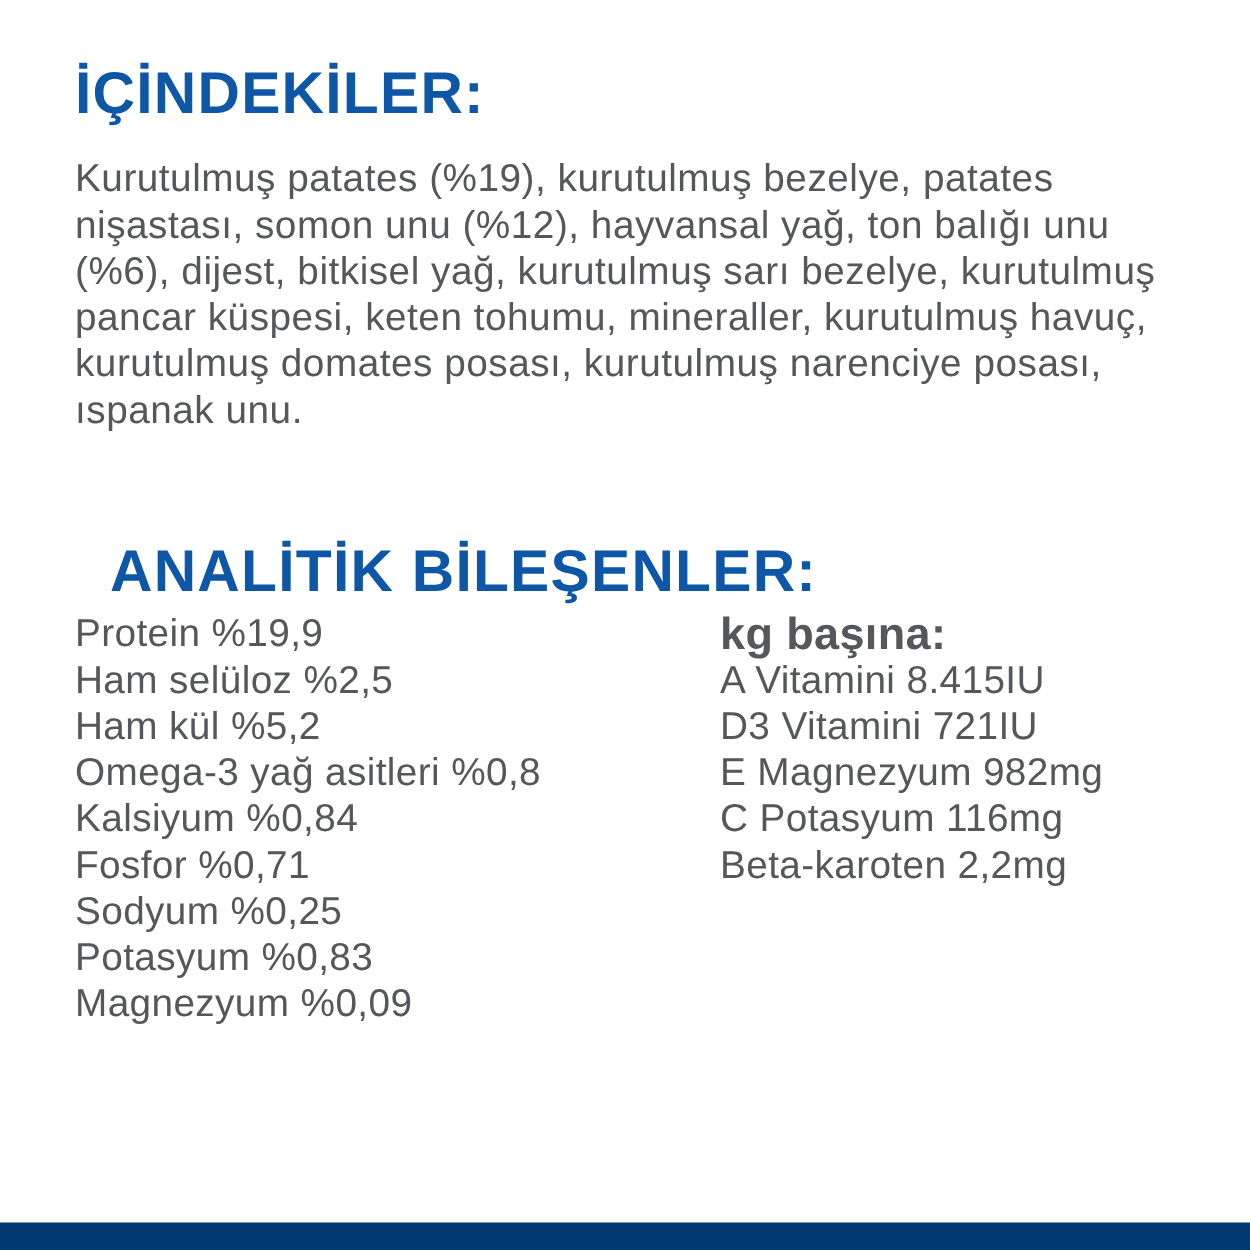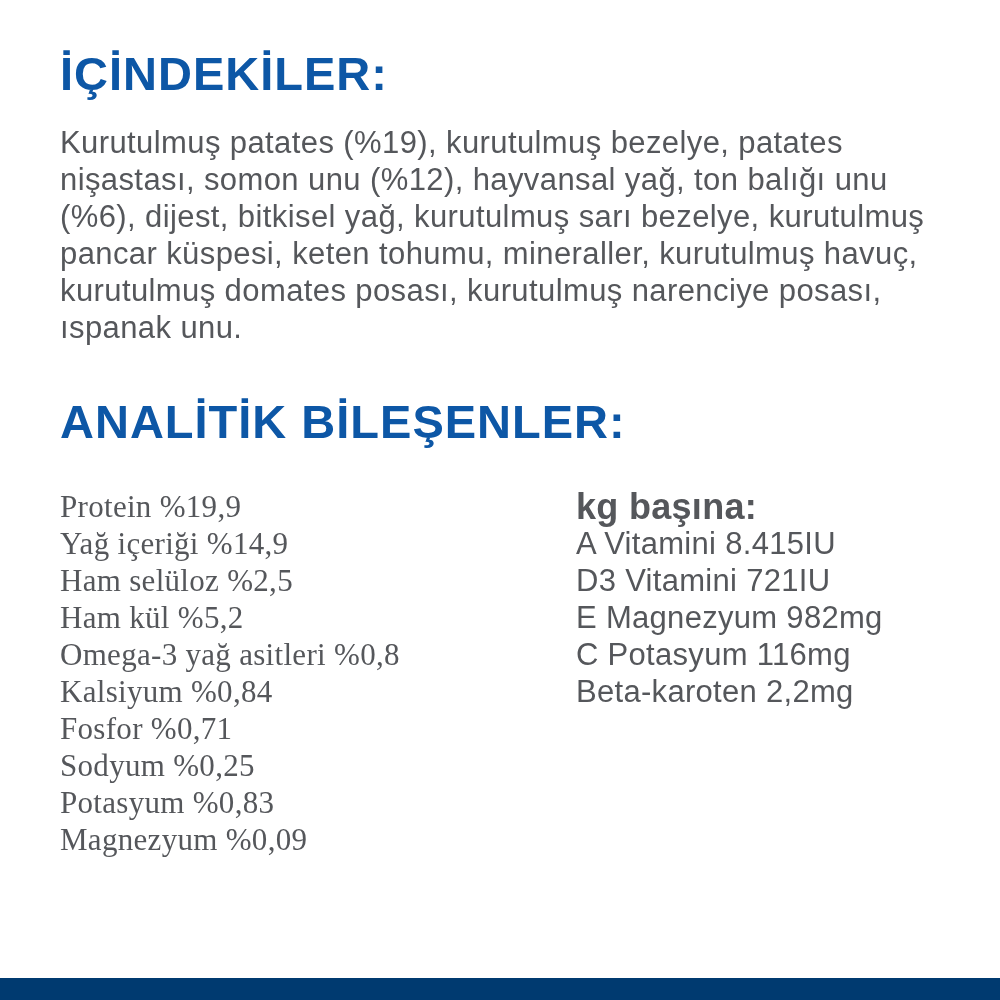--- a/index.html
+++ b/index.html
@@ -31,34 +31,33 @@
   #ingredients-text{
     position:absolute;
     left:60px;
     top:124px;
     width:895px;
     font-size:31px;
     line-height:37px;
     letter-spacing:0.4px;
     color:var(--text);
   }
-  #analytics-heading{top:396px;}
+  #analytics-heading{top:431px;margin-left:28px;}
   .list{
     list-style:none;
     font-size:31px;
     line-height:37px;
     letter-spacing:0.3px;
     color:var(--text);
   }
   #composition-list{
     position:absolute;
     left:60px;
     top:488px;
     width:500px;
-    font-family:Liberation Serif, serif;
   }
   #per-kg-block{
     position:absolute;
     left:576px;
     top:488px;
     width:400px;
   }
   #per-kg-heading{
     font-size:36px;
     line-height:37px;
@@ -81,21 +80,20 @@
 <div class="page">
 
   <h1 id="ingredients-heading" class="section-heading">İÇİNDEKİLER:</h1>
 
   <p id="ingredients-text">Kurutulmuş patates (%19), kurutulmuş bezelye, patates nişastası, somon unu (%12), hayvansal yağ, ton balığı unu (%6), dijest, bitkisel yağ, kurutulmuş sarı bezelye, kurutulmuş pancar küspesi, keten tohumu, mineraller, kurutulmuş havuç, kurutulmuş domates posası, kurutulmuş narenciye posası, ıspanak unu.</p>
 
   <h1 id="analytics-heading" class="section-heading">ANALİTİK BİLEŞENLER:</h1>
 
   <ul id="composition-list" class="list">
     <li>Protein %19,9</li>
-    <li>Yağ içeriği %14,9</li>
     <li>Ham selüloz %2,5</li>
     <li>Ham kül %5,2</li>
     <li>Omega-3 yağ asitleri %0,8</li>
     <li>Kalsiyum %0,84</li>
     <li>Fosfor %0,71</li>
     <li>Sodyum %0,25</li>
     <li>Potasyum %0,83</li>
     <li>Magnezyum %0,09</li>
   </ul>
 

